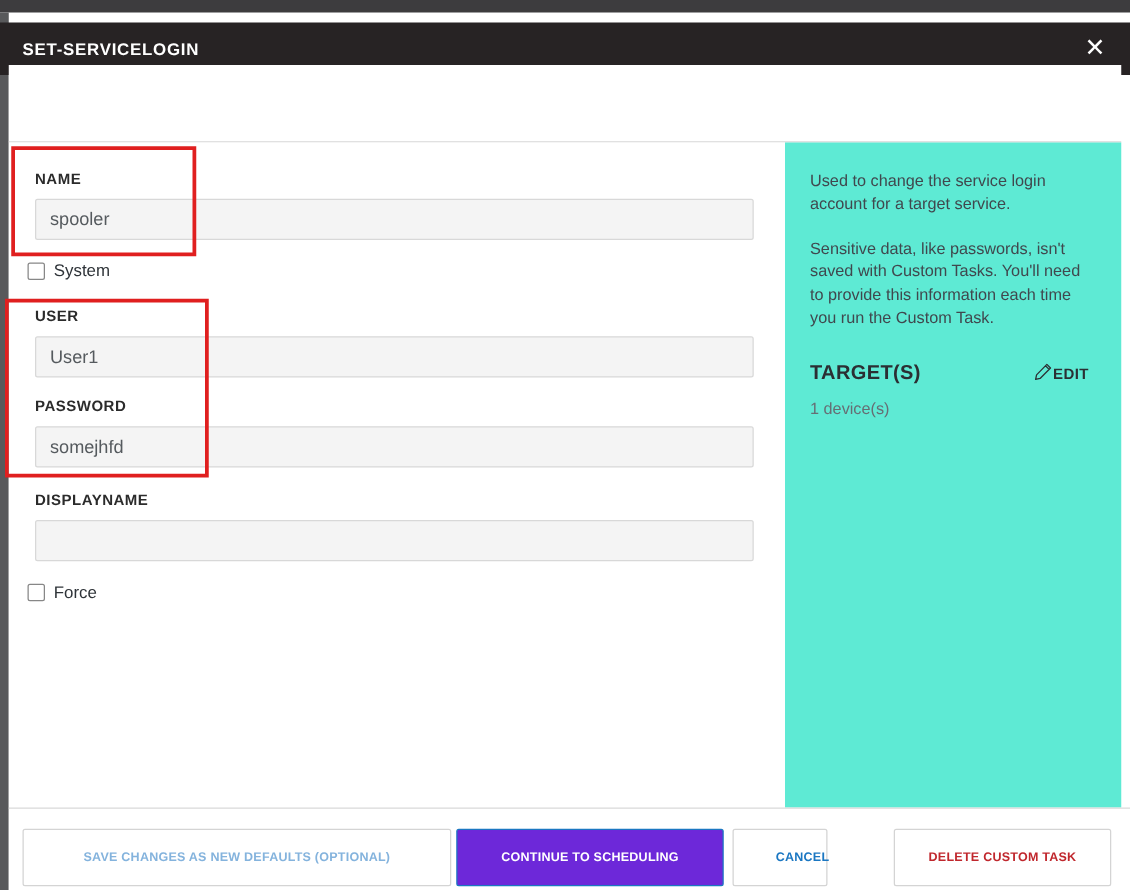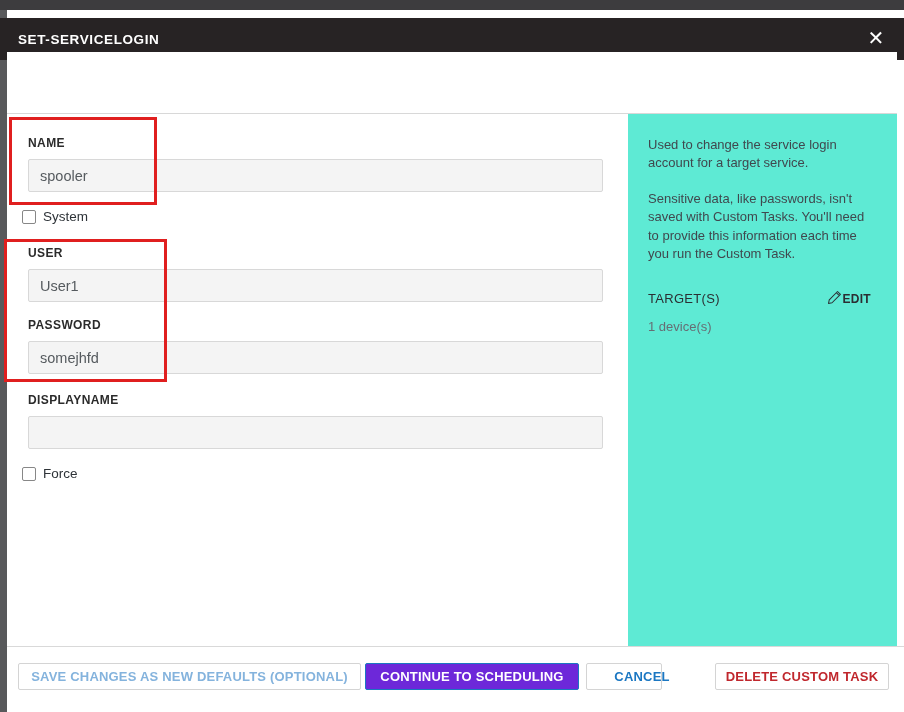--- a/index.html
+++ b/index.html
@@ -76,37 +76,37 @@
   
   .sidebar {
     position:absolute; left:628px; top:114px; width:269px; height:596px;
     background:#5eead4; padding:22px 26px 0 20px;
   }
   .sidebar p { font-size:13px; line-height:1.42; color:#40484e; }
   .sidebar p + p { margin-top:17px; }
   .targets-row {
     margin-top:26px; display:flex; align-items:center; justify-content:space-between;
   }
-  .targets-heading { font-size:13px; font-weight:normal; color:#2b2f33; letter-spacing:0.3px; }
+  .targets-heading { font-size:16px; font-weight:bold; color:#2b2f33; letter-spacing:0.3px; }
   .edit-btn {
     display:flex; align-items:center; background:transparent; border:none;
     font-family:"Liberation Sans", sans-serif;
     font-size:12px; font-weight:bold; color:#2b2f33; letter-spacing:0.3px; cursor:pointer;
   }
   .devices-text { margin-top:11px; font-size:13px; color:#666e74; }
 
   
   .dlg-footer {
     position:absolute; left:7px; top:646px; width:897px; height:66px;
     background:#ffffff; border-top:1px solid #d9d9d9;
   }
   .btn {
-    position:absolute; top:16px; height:27px; border-radius:2px;
+    position:absolute; top:16px; height:46px; border-radius:2px;
     font-family:"Liberation Sans", sans-serif;
-    font-size:13px; font-weight:bold; letter-spacing:0.2px; cursor:pointer;
+    font-size:10px; font-weight:bold; letter-spacing:0.2px; cursor:pointer;
     display:flex; align-items:center; justify-content:center; white-space:nowrap;
   }
   .btn-outline { background:#ffffff; border:1px solid #d4d4d4; }
   .btn-save    { left:11px;  width:343px; color:#84b3dd; }
   .btn-primary { left:358px; width:214px; background:#6d28d9; border:1px solid #1b77c2; color:#ffffff; }
   .btn-cancel  { left:579px; width:76px;  color:#1b77c2;padding-left:36px; }
   .btn-delete  { left:708px; width:174px; color:#c0272d; }
 </style>
 </head>
 <body>

